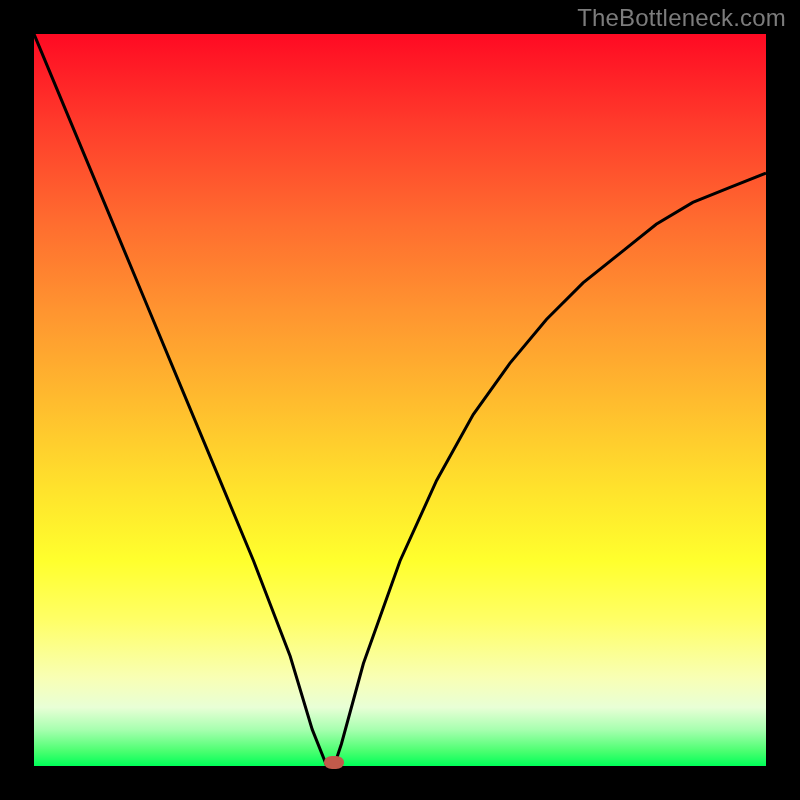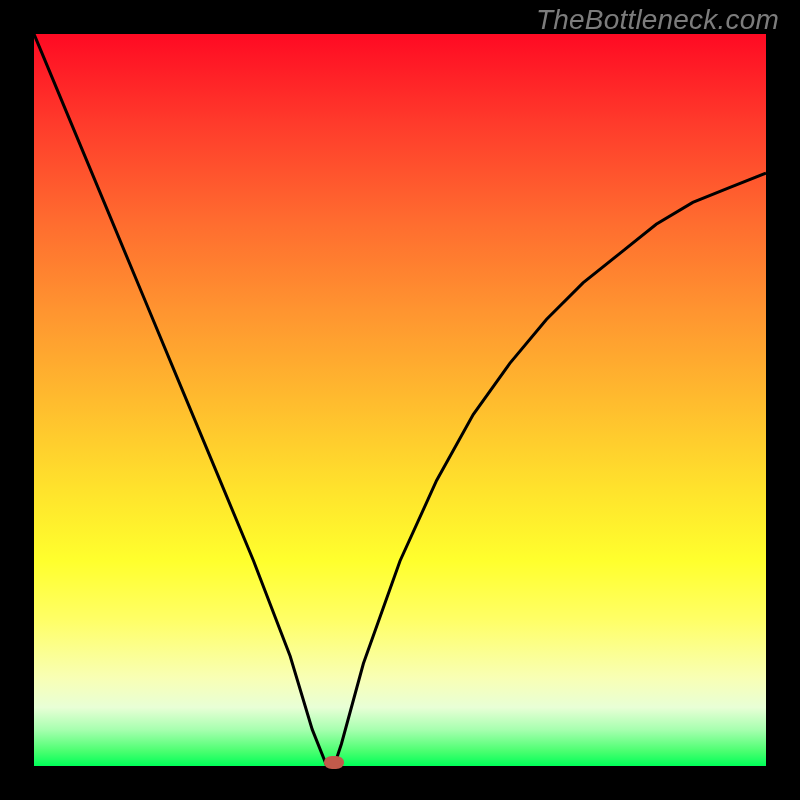--- a/index.html
+++ b/index.html
@@ -38,27 +38,26 @@
       #f8ffb5 88%,
       #e8ffd6 92%,
       #a8ffb0 95%,
       #4aff70 98%,
       #00ff58 100%
     );
   }
   .watermark {
     position: absolute;
     top: 4px;
-    right: 21px;
+    right: 14px;
     color: #7c7c7c;
-    font-size: 28px;
+    font-size: 24px;
     font-weight: 500;
     letter-spacing: 0.2px;
     z-index: 5;
-    font-style: italic;
   }
   svg.curve {
     position: absolute;
     left: 0;
     top: 0;
     width: 732px;
     height: 732px;
     z-index: 2;
   }
   .marker {

